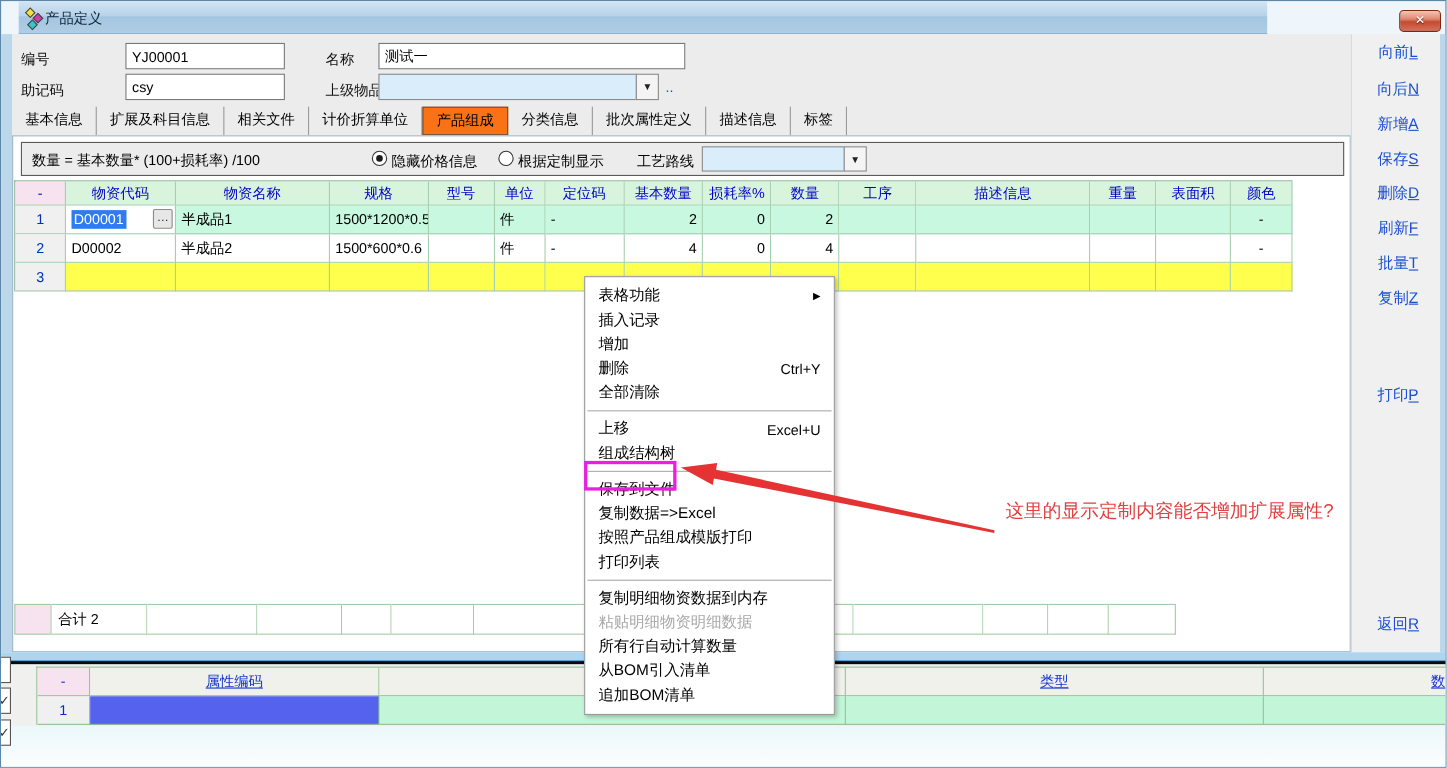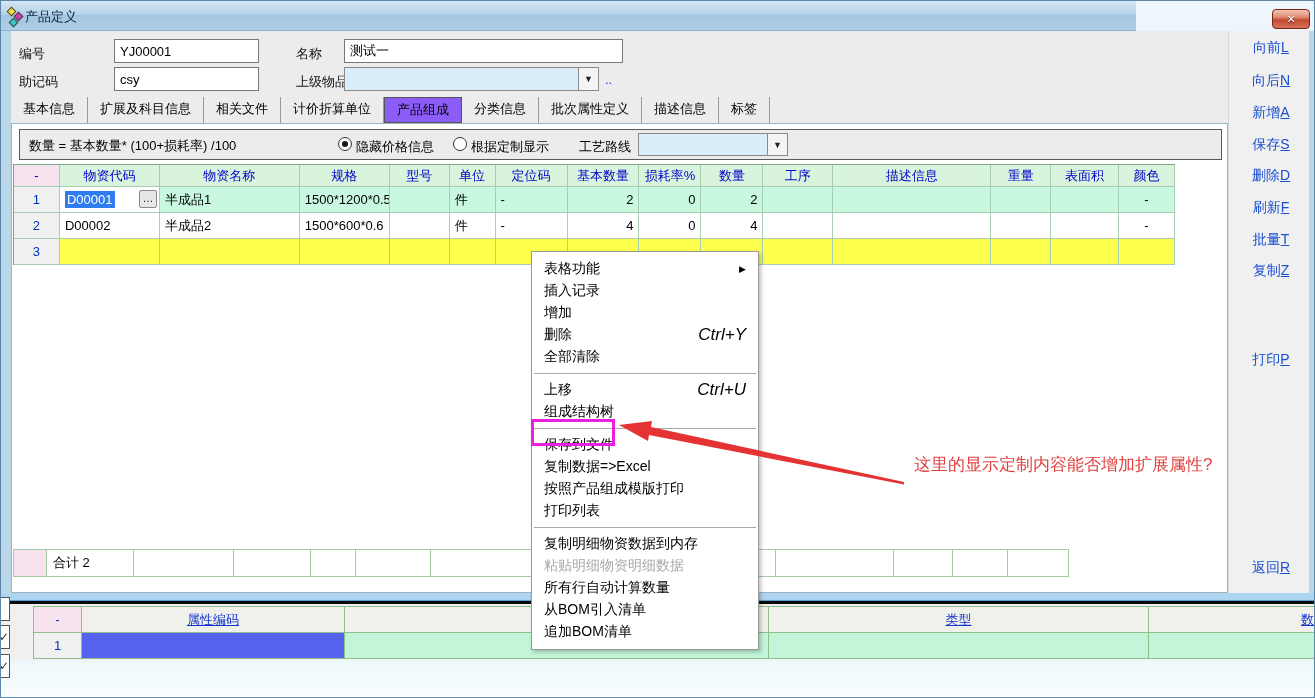--- a/index.html
+++ b/index.html
@@ -1,21 +1,21 @@
 <!DOCTYPE html>
 <html><head>
 <meta charset="utf-8">
 <style>
   * { margin:0; padding:0; box-sizing:border-box; font-family:"Liberation Sans","DejaVu Sans",sans-serif; }
   html,body { width:1315px; height:698px; }
   body { position:relative; overflow:hidden; background:#eef6fb; border:1px solid #5d87a8; }
   .abs { position:absolute; }
 
   
-  .titlebar { left:0; top:0; width:1135px; height:30px;
+  .titlebar { left:16px; top:0; width:1135px; height:30px;
     background:linear-gradient(#d3e5f3 0%, #b7d3e9 45%, #a3c6e0 50%, #b0cde5 100%);
     border-bottom:1px solid #8fb2cf; }
   .title-text { left:24px; top:7px; font-size:13px; color:#10233a; }
   .app-icon { left:6px; top:5px; width:18px; height:20px; }
   .diamond { position:absolute; width:7px; height:7px; transform:rotate(45deg); border:1px solid #444; }
   .close-btn { left:1271px; top:8px; width:38px; height:20px; border:1px solid #7e2616; border-radius:4px;
     background:linear-gradient(#f2c4b4 0%, #e08a72 40%, #c24b30 55%, #d6705a 100%);
     color:#fff; font-size:11px; font-weight:bold; text-align:center; line-height:18px; cursor:pointer;
     text-shadow:0 1px 1px #5c150a; }
 
@@ -30,21 +30,21 @@
     padding:0 5px; color:#000; }
   .combo { position:absolute; height:24px; border:1px solid #8a8a8a; background:#d9eefa; }
   .combo-btn { position:absolute; height:24px; width:21px; border:1px solid #8a8a8a; background:#f4f4f4;
     font-size:9px; color:#222; text-align:center; line-height:22px; cursor:pointer; }
   .more-link { position:absolute; font-size:13px; color:#1a4fd0; cursor:pointer; }
 
   
   .tabs { left:10px; top:96px; height:26px; display:flex; align-items:stretch; }
   .tab { font-size:13px; color:#000; line-height:24px; padding:0 12px; border-right:1px solid #9a9a9a;
     cursor:pointer; white-space:nowrap; }
-  .tab.sel { border:1px solid #555; background:#8b5cf6; }
+  .tab.sel { border:1px solid #555; background:#f97316; }
 
   
   .panel { left:10px; top:122px; width:1217px; height:470px; background:#fff; border:1px solid #9ab4c6; }
 
   
   .groupbox { left:18px; top:128px; width:1203px; height:31px; background:#ececec; border:1px solid #5a5a5a; }
   .formula { left:28px; top:136px; font-size:13px; color:#000; }
   .radio { position:absolute; width:14px; height:14px; border:1px solid #333; border-radius:50%; background:#fff; }
   .radio.on::after { content:""; position:absolute; left:3px; top:3px; width:6px; height:6px;
     border-radius:50%; background:#1a1a1a; }
@@ -97,21 +97,21 @@
   .b-mint { background:#c3f6d8; }
   .b-blue { background:#5462ee; }
   .b-num { background:#f0f0f0; color:#0033bb; }
   .qty-partial { justify-content:flex-start; padding-left:152px; }
 
   
   .cmenu { left:530px; top:250px; width:228px; background:#fff; border:1px solid #9a9a9a;
     box-shadow:2px 2px 4px rgba(0,0,0,0.25); padding:6px 0; z-index:50; }
   .mi { height:22px; display:flex; align-items:center; padding:0 12px; font-size:14px; color:#000; cursor:pointer; }
   .mi .mi-label { flex:1; white-space:nowrap; }
-  .mi .mi-short { font-size:17px; color:#000;font-style:italic; }
+  .mi .mi-short { font-size:13px; color:#000; }
   .mi.dis { color:#a8a8a8; }
   .mi-arrow { font-size:9px; color:#000; }
   .msep { height:1px; background:#aaa; margin:5px 2px; }
 
   
   .magenta-box { left:530px; top:418px; width:84px; height:27px; border:3px solid #ea1fe0; z-index:70; }
   .anno-text { left:913px; top:452px; font-size:17px; color:#e04040; z-index:70; white-space:nowrap; }
   .arrow-svg { left:600px; top:405px; z-index:65; }
 </style>
 </head>
@@ -304,21 +304,21 @@
   <div class="mi">
       <span class="mi-label">删除</span>
       <span class="mi-short">Ctrl+Y</span>
     </div>
   <div class="mi">
       <span class="mi-label">全部清除</span>
     </div>
   <div class="msep"></div>
   <div class="mi">
       <span class="mi-label">上移</span>
-      <span class="mi-short">Ctrl+U</span>
+      <span class="mi-short">Excel+U</span>
     </div>
   <div class="mi">
       <span class="mi-label">组成结构树</span>
     </div>
   <div class="msep"></div>
   <div class="mi">
       <span class="mi-label">保存到文件</span>
     </div>
   <div class="mi">
       <span class="mi-label">复制数据=&gt;Excel</span>

